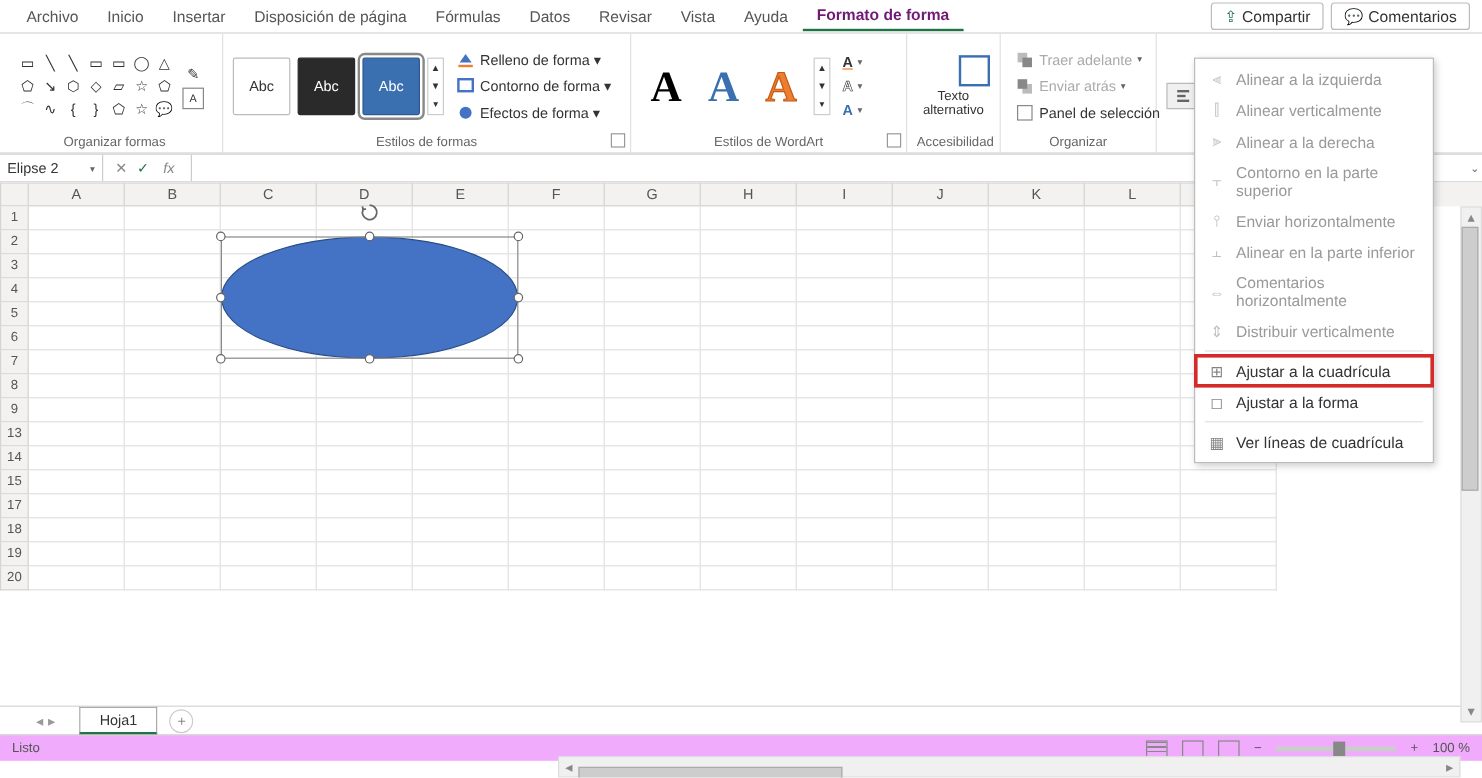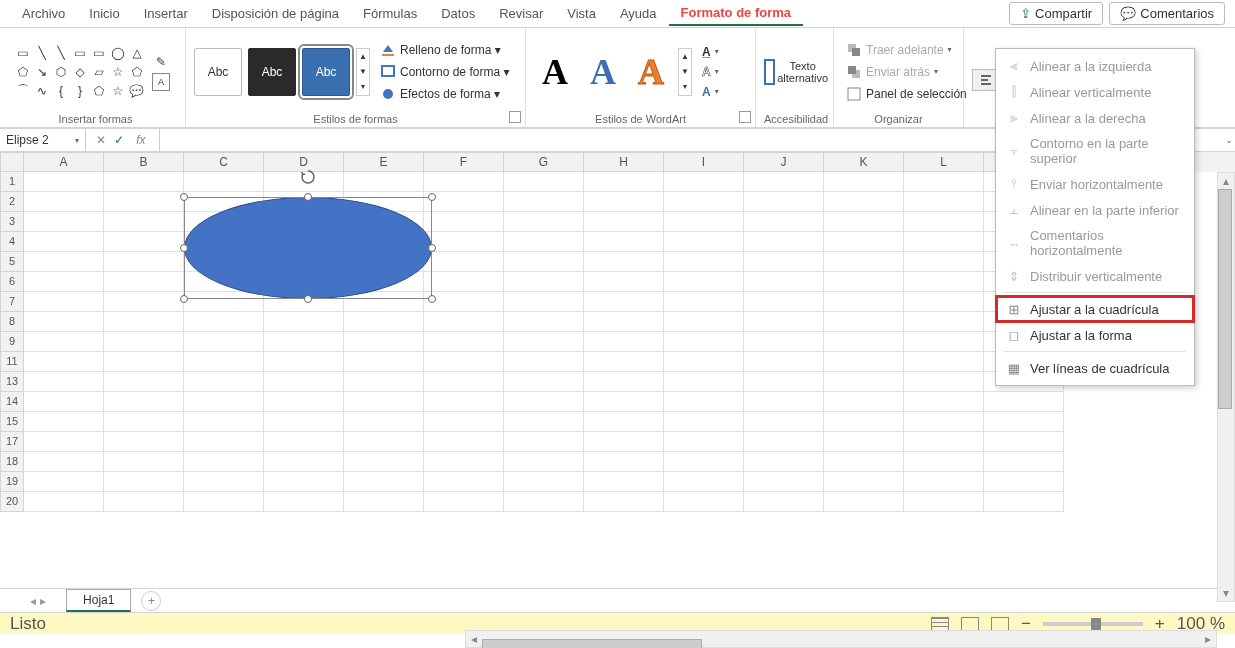--- a/index.html
+++ b/index.html
@@ -1,39 +1,39 @@
 <!DOCTYPE html>
 <html><head>
 <meta charset="utf-8">
 <style>
 *{box-sizing:border-box;margin:0;padding:0}
 body{font-family:"Segoe UI",Tahoma,sans-serif;font-size:12px;color:#333;background:#fff;overflow:hidden;width:1235px;height:648px;position:relative}
 .top-tabs{display:flex;align-items:center;height:28px;padding:0 10px;border-bottom:1px solid #d4d4d4;gap:0}
 .tab{padding:4px 12px;cursor:pointer;font-size:13px;color:#555}
-.tab.active{color:#ef4444;border-bottom:2px solid #217346;font-weight:600}
+.tab.active{color:#701a75;border-bottom:2px solid #217346;font-weight:600}
 .head-right{margin-left:auto;display:flex;gap:6px}
 .hbtn{border:1px solid #bbb;padding:3px 10px;border-radius:3px;background:#fff;display:flex;align-items:center;gap:4px;font-size:13px;cursor:pointer}
 .ribbon{display:flex;height:100px;border-bottom:1px solid #d4d4d4;padding:0 6px}
 .group{border-right:1px solid #e1e1e1;padding:4px 8px 0;display:flex;flex-direction:column;position:relative}
 .group-body{flex:1;display:flex;align-items:center;gap:6px}
 .group-label{text-align:center;font-size:11px;color:#666;padding:2px 0}
 .dialog-ln{position:absolute;bottom:4px;right:4px;width:12px;height:12px;border:1px solid #999;cursor:pointer}
 .shapes-grid{display:grid;grid-template-columns:repeat(7,18px);grid-auto-rows:18px;gap:1px}
 .sh{width:18px;height:18px;display:flex;align-items:center;justify-content:center;cursor:pointer}
 .style-box{width:48px;height:48px;border:1px solid #bbb;border-radius:2px;display:flex;align-items:center;justify-content:center;font-size:12px;cursor:pointer;background:#fff}
 .style-box.dark{background:#2a2a2a;color:#fff;border-color:#2a2a2a}
 .style-box.blue{background:#3a6fb0;color:#fff;border-color:#2d5a91}
 .style-box.sel{outline:2px solid #888;outline-offset:2px}
 .spin{display:flex;flex-direction:column;border:1px solid #ccc;width:14px;height:48px;justify-content:space-around;cursor:pointer}
 .spin div{font-size:8px;text-align:center}
 .rl{display:flex;flex-direction:column;gap:2px}
 .rb{display:flex;align-items:center;gap:4px;font-size:12px;cursor:pointer;padding:2px 4px;white-space:nowrap}
 .wa{font-family:'Times New Roman',serif;font-size:36px;font-weight:bold;width:42px;text-align:center;cursor:pointer}
 .wa.k{color:#000}.wa.b{color:#3a6fb0}.wa.o{color:#ed7d31;-webkit-text-stroke:1px #c55a11}
-.txt-alt{display:flex;align-items:center;justify-content:center;width:64px;cursor:pointer;gap:2px}
+.txt-alt{display:flex;flex-direction:column;align-items:flex-end;justify-content:center;width:64px;cursor:pointer;gap:2px}
 .txt-alt .ic{width:26px;height:26px;border:2px solid #3a6fb0}
 .formula-row{display:flex;height:24px;border-top:1px solid #d4d4d4;border-bottom:1px solid #d4d4d4;align-items:center}
 .name-box{width:86px;border-right:1px solid #ccc;padding:0 6px;display:flex;align-items:center;justify-content:space-between;height:100%;font-size:12px}
 .fb-btns{display:flex;gap:8px;padding:0 10px;color:#888}
 .fb-btns span{cursor:pointer}
 .fb-fx{font-style:italic;padding:0 4px}
 .grid-area{position:relative;height:436px;overflow:hidden}
 .col-headers{display:flex;height:20px;background:#f3f2f1}
 .ch-corner{width:24px;border:1px solid #d4d4d4;background:#f3f2f1}
 .ch{width:80px;border:1px solid #d4d4d4;border-left:none;text-align:center;font-size:12px;color:#555;line-height:19px;cursor:pointer}
@@ -52,21 +52,21 @@
 .handle{position:absolute;width:8px;height:8px;border:1px solid #666;background:#fff;border-radius:50%}
 .h-tl{left:-4px;top:-4px}.h-tm{left:50%;top:-4px;margin-left:-4px}.h-tr{right:-4px;top:-4px}
 .h-ml{left:-4px;top:50%;margin-top:-4px}.h-mr{right:-4px;top:50%;margin-top:-4px}
 .h-bl{left:-4px;bottom:-4px}.h-bm{left:50%;bottom:-4px;margin-left:-4px}.h-br{right:-4px;bottom:-4px}
 .rot{position:absolute;left:50%;top:-28px;margin-left:-8px;width:16px;height:16px;cursor:pointer}
 .ellipse{position:absolute;inset:0;background:#4472c4;border:1px solid #2a4f87;border-radius:50%}
 .tabs-row{display:flex;height:24px;border-top:1px solid #d4d4d4;align-items:center;padding-left:30px}
 .sht-nav{display:flex;gap:4px;color:#999;margin-right:20px}
 .sht-tab{padding:3px 16px;border:1px solid #aaa;border-bottom:2px solid #217346;background:#fff;font-size:12px;cursor:pointer}
 .add-sht{width:20px;height:20px;border:1px solid #ccc;border-radius:50%;display:flex;align-items:center;justify-content:center;margin-left:10px;cursor:pointer;color:#888}
-.status{display:flex;height:22px;border-top:1px solid #d4d4d4;align-items:center;padding:0 10px;font-size:17px;color:#555;background:#fef9c3}
+.status{display:flex;height:22px;border-top:1px solid #d4d4d4;align-items:center;padding:0 10px;font-size:11px;color:#555;background:#f0abfc}
 .st-right{margin-left:auto;display:flex;align-items:center;gap:12px}
 .view-ic{width:18px;height:14px;border:1px solid #888;cursor:pointer}
 .zoom-slider{width:100px;height:4px;background:#ccc;position:relative}
 .zoom-slider .tk{position:absolute;width:1px;height:8px;background:#888;top:-2px;left:50%}
 .zoom-slider .th{position:absolute;width:10px;height:12px;background:#888;top:-4px;left:48%}
 .hscroll{position:absolute;bottom:0;left:465px;right:18px;height:18px;background:#f0f0f0;border:1px solid #ddd;display:flex;align-items:center}
 .hscroll .arr{width:16px;text-align:center;color:#888;cursor:pointer}
 .hscroll .tr{flex:1;position:relative}
 .hscroll .tb{position:absolute;left:0;width:220px;height:14px;background:#cdcdcd;border:1px solid #aaa}
 .vscroll{position:absolute;right:0;top:172px;width:18px;bottom:46px;background:#f0f0f0;border:1px solid #ddd;display:flex;flex-direction:column}
@@ -127,21 +127,21 @@
           <div class="sh">}</div>
           <div class="sh">⬠</div>
           <div class="sh">☆</div>
           <div class="sh">💬</div>
       </div>
       <div style="display:flex;flex-direction:column;gap:2px">
         <div class="sh">✎</div>
         <div class="sh" style="border:1px solid #888;font-size:9px">A</div>
       </div>
     </div>
-    <div class="group-label">Insertar formas</div>
+    <div class="group-label">Organizar formas</div>
   </div>
 
   <div class="group" style="width:340px">
     <div class="group-body">
       <div class="style-box">Abc</div>
       <div class="style-box dark">Abc</div>
       <div class="style-box blue sel">Abc</div>
       <div class="spin">
           <div>▲</div>
           <div>▼</div>
@@ -477,36 +477,20 @@
         <div class="cell"></div>
         <div class="cell"></div>
         <div class="cell"></div>
         <div class="cell"></div>
         <div class="cell"></div>
         <div class="cell"></div>
         <div class="cell"></div>
         <div class="cell"></div>
       </div>
       <div class="row">
-        <div class="rh">11</div>
-        <div class="cell"></div>
-        <div class="cell"></div>
-        <div class="cell"></div>
-        <div class="cell"></div>
-        <div class="cell"></div>
-        <div class="cell"></div>
-        <div class="cell"></div>
-        <div class="cell"></div>
-        <div class="cell"></div>
-        <div class="cell"></div>
-        <div class="cell"></div>
-        <div class="cell"></div>
-        <div class="cell"></div>
-      </div>
-      <div class="row">
         <div class="rh">13</div>
         <div class="cell"></div>
         <div class="cell"></div>
         <div class="cell"></div>
         <div class="cell"></div>
         <div class="cell"></div>
         <div class="cell"></div>
         <div class="cell"></div>
         <div class="cell"></div>
         <div class="cell"></div>

